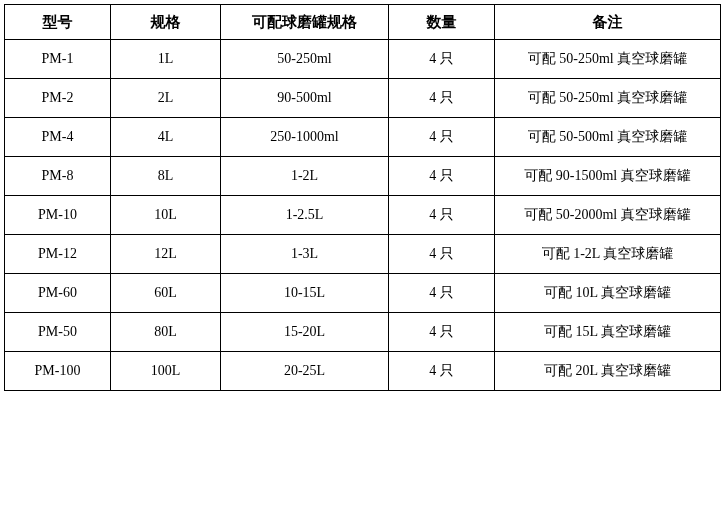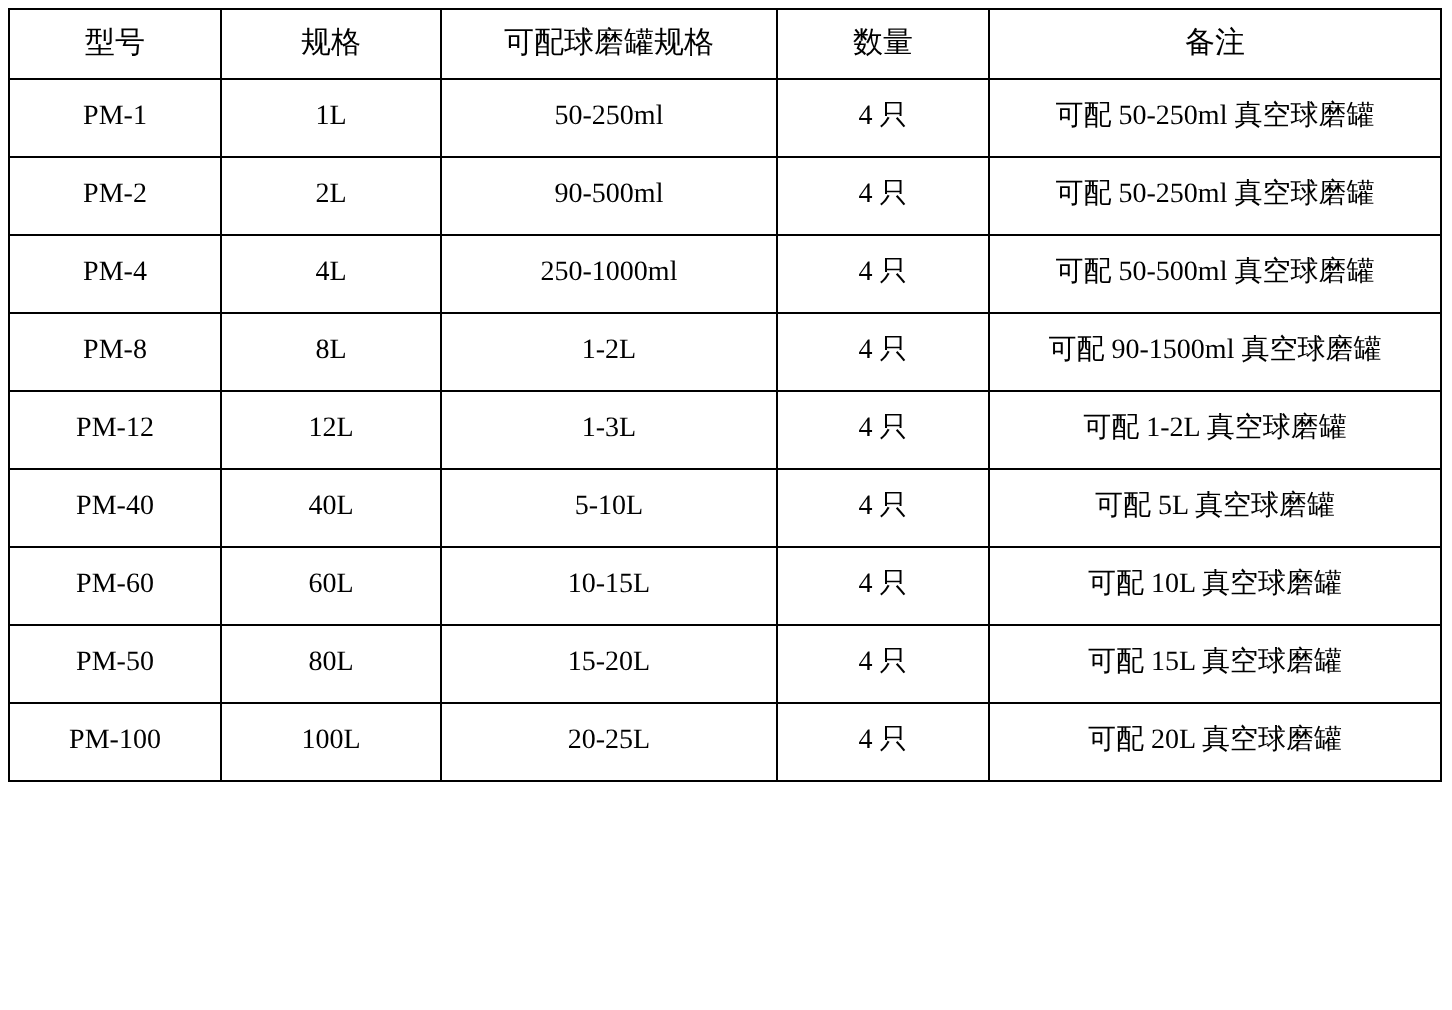--- a/index.html
+++ b/index.html
@@ -25,21 +25,21 @@
     text-align: center;
     vertical-align: middle;
     font-size: 14px;
     font-weight: normal;
     padding: 0;
     line-height: 1.2;
   }
   .spec-table th {
     height: 34px;
     font-size: 15px;
-    font-weight: normal;
+    font-weight: bold;
   }
   .spec-table td {
     height: 38px;
   }
   col.c0 { width: 106px; }
   col.c1 { width: 110px; }
   col.c2 { width: 168px; }
   col.c3 { width: 106px; }
   col.c4 { width: 226px; }
 </style>
@@ -86,32 +86,32 @@
       <td>可配 50-500ml 真空球磨罐</td>
     </tr>
     <tr>
       <td>PM-8</td>
       <td>8L</td>
       <td>1-2L</td>
       <td>4 只</td>
       <td>可配 90-1500ml 真空球磨罐</td>
     </tr>
     <tr>
+      <td>PM-10</td>
+      <td>10L</td>
+      <td>1-2.5L</td>
+      <td>4 只</td>
+      <td>可配 50-2000ml 真空球磨罐</td>
+    </tr>
+    <tr>
       <td>PM-12</td>
       <td>12L</td>
       <td>1-3L</td>
       <td>4 只</td>
       <td>可配 1-2L 真空球磨罐</td>
-    </tr>
-    <tr>
-      <td>PM-40</td>
-      <td>40L</td>
-      <td>5-10L</td>
-      <td>4 只</td>
-      <td>可配 5L 真空球磨罐</td>
     </tr>
     <tr>
       <td>PM-60</td>
       <td>60L</td>
       <td>10-15L</td>
       <td>4 只</td>
       <td>可配 10L 真空球磨罐</td>
     </tr>
     <tr>
       <td>PM-50</td>

